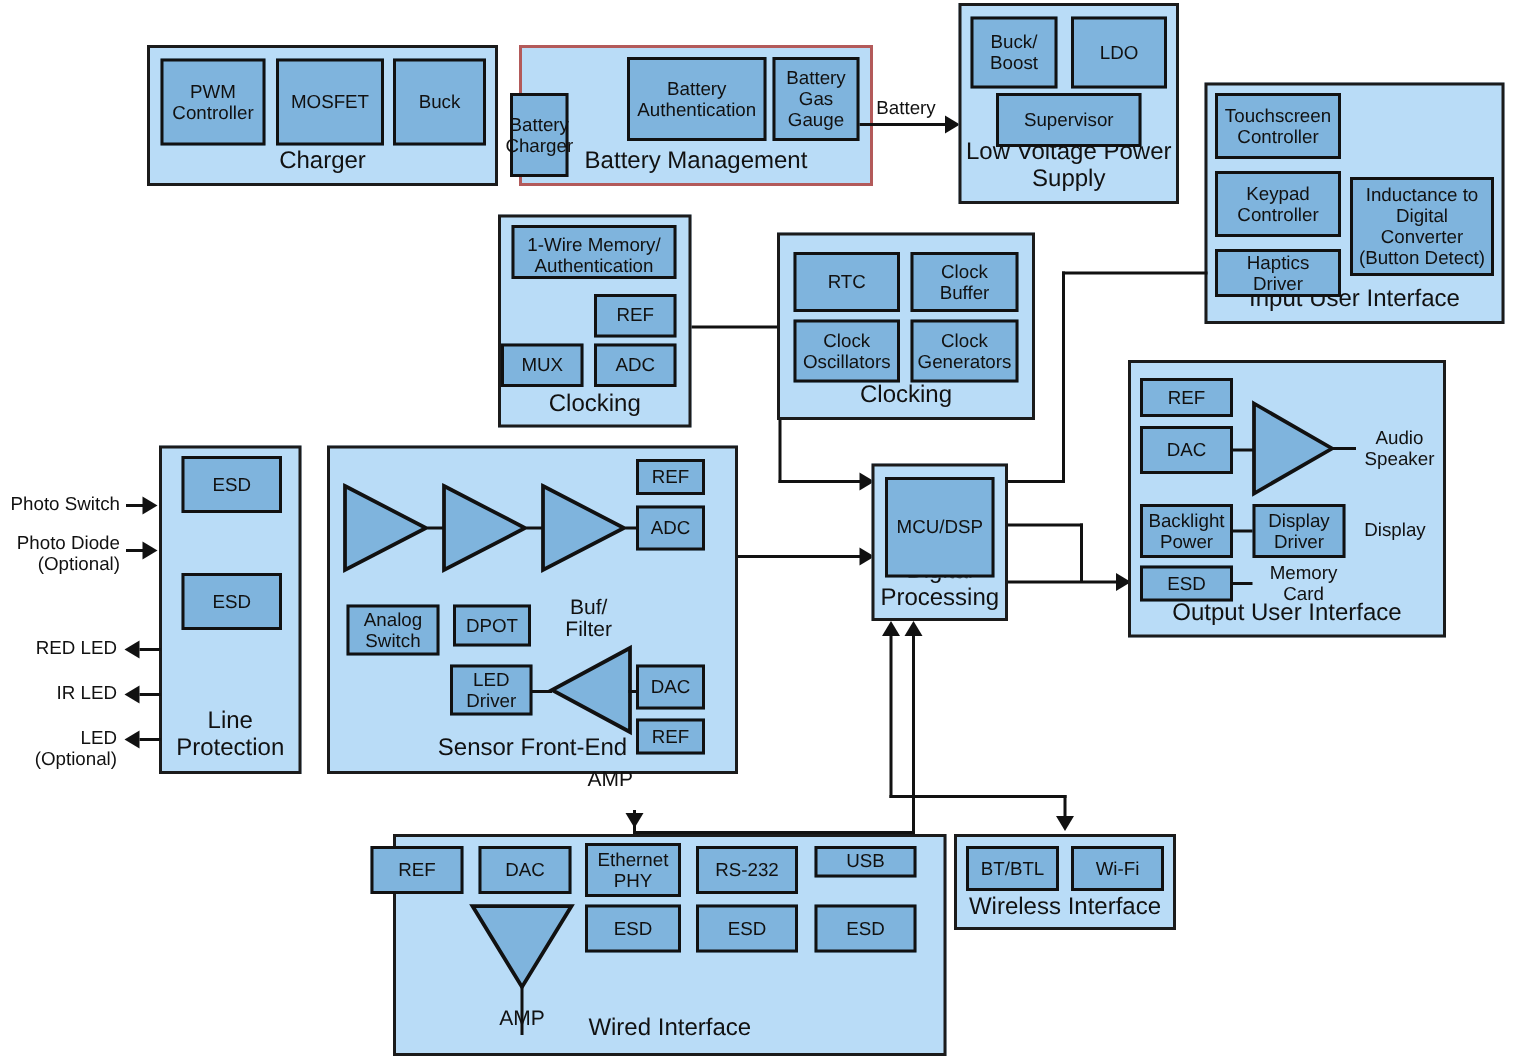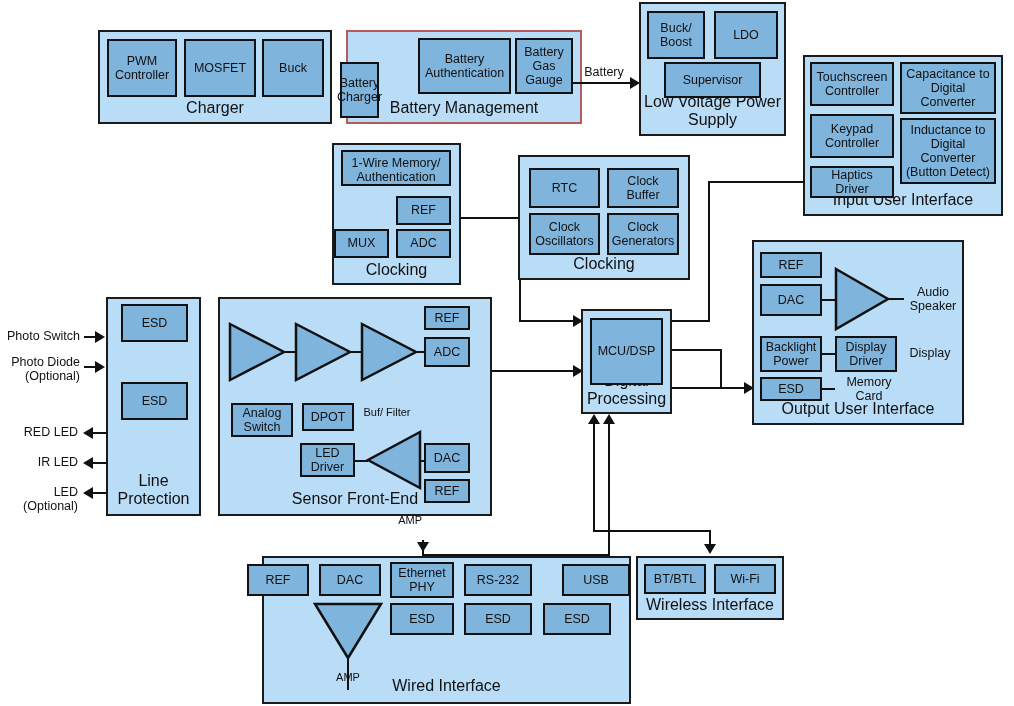--- a/index.html
+++ b/index.html
@@ -45,21 +45,21 @@
   }
   .plain.right{text-align:right;}
 
   
   .tri{position:absolute;}
   .tri svg{display:block;overflow:visible;}
   .tri .tl{
     position:absolute;
     width:100%;height:100%;
     display:flex;align-items:center;justify-content:center;
-    font-size:11px;color:#111;line-height:1.1;text-align:center;
+    font-size:14px;color:#111;line-height:1.1;text-align:center;
     pointer-events:none;
   }
   .tri.right .tl{justify-content:flex-start;padding-left:14%;}
   .tri.left  .tl{justify-content:flex-end;padding-right:14%;}
   .tri.down  .tl{align-items:flex-start;padding-top:16%;}
 
   
   .wire{position:absolute;background:#111;}
   .wire.h{height:2px;}
   .wire.v{width:2px;}
@@ -96,21 +96,20 @@
     <div class="group-label" style="bottom:5px;">Low Voltage Power Supply</div>
   </div>
   <div class="cell" style="left:647px;top:11px;width:58px;height:48px;">Buck/ Boost</div>
   <div class="cell" style="left:714px;top:11px;width:64px;height:48px;">LDO</div>
   <div class="cell" style="left:664px;top:62px;width:97px;height:36px;">Supervisor</div>
 
   <div class="group" style="left:803px;top:55px;width:200px;height:161px;">
     <div class="group-label" style="bottom:5px;">Input User Interface</div>
   </div>
   <div class="cell" style="left:810px;top:62px;width:84px;height:44px;">Touchscreen Controller</div>
-  <div class="cell" style="left:900px;top:62px;width:96px;height:52px;">Capacitance to Digital Converter</div>
   <div class="cell" style="left:810px;top:114px;width:84px;height:44px;">Keypad Controller</div>
   <div class="cell" style="left:900px;top:118px;width:96px;height:66px;">Inductance to Digital Converter (Button Detect)</div>
   <div class="cell" style="left:810px;top:166px;width:84px;height:32px;">Haptics Driver</div>
 
   <div class="wire h" style="left:708px;top:181px;width:97px;"></div>
   <div class="wire v" style="left:708px;top:181px;height:141px;"></div>
   <div class="wire h" style="left:672px;top:320px;width:38px;"></div>
 
   <div class="group" style="left:332px;top:143px;width:129px;height:142px;">
     <div class="group-label" style="bottom:4px;">Clocking</div>
@@ -269,21 +268,21 @@
     <span>Memory Card</span>
   </div>
 
   <div class="group" style="left:236px;top:556px;width:369px;height:148px;margin-left:26px;">
     <div class="group-label" style="bottom:7px;">Wired Interface</div>
   </div>
   <div class="cell" style="left:247px;top:564px;width:62px;height:32px;">REF</div>
   <div class="cell" style="left:319px;top:564px;width:62px;height:32px;">DAC</div>
   <div class="cell" style="left:390px;top:562px;width:64px;height:36px;">Ethernet PHY</div>
   <div class="cell" style="left:464px;top:564px;width:68px;height:32px;">RS-232</div>
-  <div class="cell" style="left:543px;top:564px;width:68px;height:32px;margin-left:19px;">USB</div>
+  <div class="cell" style="left:543px;top:564px;width:68px;height:21px;">USB</div>
 
   <div class="tri down" style="left:313px;top:602px;width:70px;height:58px;">
     <svg width="70" height="58" viewBox="0 0 70 58">
         <polygon points="2,2 68,2 35,56" fill="#7fb4dd" stroke="#111" stroke-width="2.5"></polygon>
       </svg>
     <div class="tl">AMP</div>
   </div>
   <div class="wire v" style="left:347px;top:656px;height:34px;"></div>
 
   <div class="cell" style="left:390px;top:603px;width:64px;height:32px;">ESD</div>

